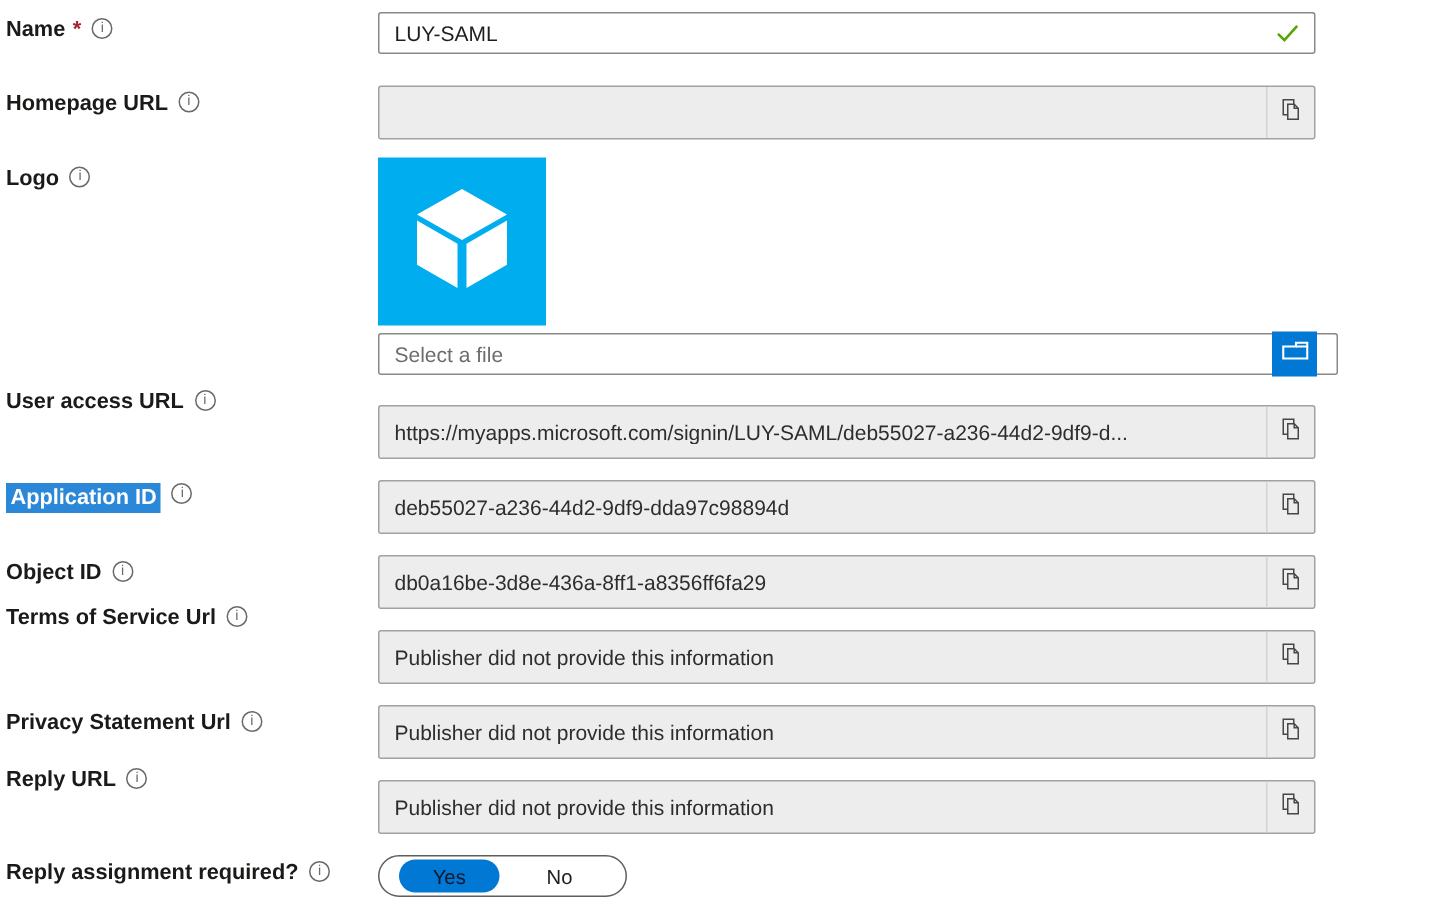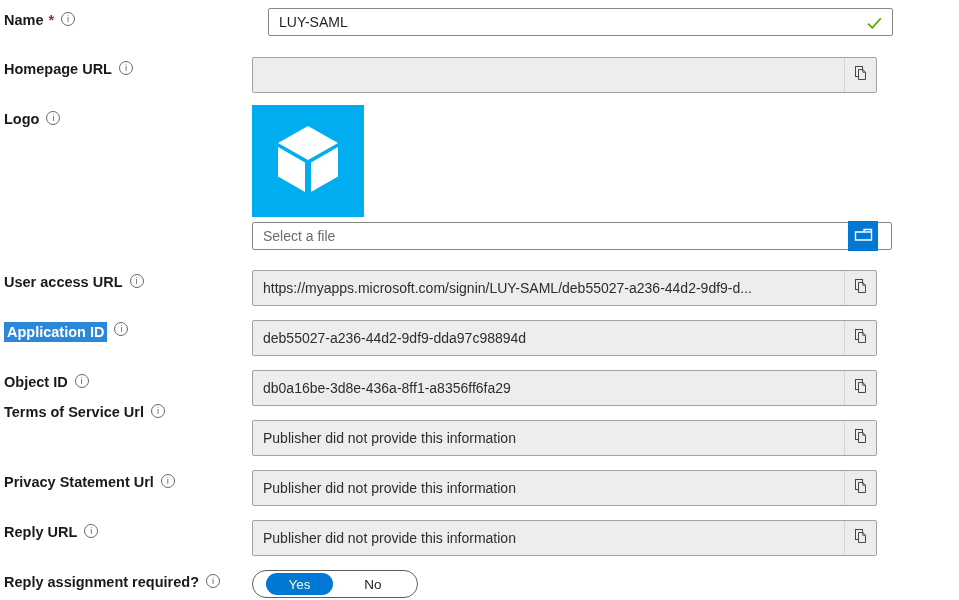--- a/index.html
+++ b/index.html
@@ -76,21 +76,20 @@
     flex: 0 0 auto;
   }
   .text-input {
     position: absolute;
     left: 252px;
     width: 625px;
     height: 28px;
     border: 1px solid #8a8886;
     border-radius: 2px;
     background: #ffffff;
-    margin-left: 16px;
   }
   .text-input input {
     width: 100%; height: 100%;
     border: none; outline: none;
     background: transparent;
     padding: 0 34px 0 10px;
     font-size: 14px;
     color: #201f1e;
     font-family: "Liberation Sans", sans-serif;
   }
@@ -153,21 +152,21 @@
     display: flex;
     align-items: center;
     justify-content: center;
     cursor: pointer;
   }
   .toggle-option.selected {
     margin-left: 13px;
     width: 67px; height: 22px;
     border-radius: 11px;
     background: #0078d4;
-    color: #fef9c3;
+    color: #0f172a;
   }
   .toggle-option.unselected {
     flex: 1;
     color: #201f1e;
     padding-right: 4px;
   }
 </style>
 </head>
 <body>
 
@@ -222,21 +221,21 @@
   </div>
   <div class="browse-button">
     <span>
       <svg width="19" height="17" viewBox="0 0 19 17">
           <path d="M1.5 14 V6 H10 V3.5 H17.5 V14 Z" fill="none" stroke="#ffffff" stroke-width="1.4"></path>
           <path d="M10 6 H17.5" fill="none" stroke="#ffffff" stroke-width="1.4"></path>
         </svg>
     </span>
   </div>
 
-  <div class="field-label" style="top:274px">
+  <div class="field-label" style="top:260px">
     <span>User access URL</span>
     <span class="info-icon"></span>
   </div>
   <div class="copy-field" style="top:270px">
     <div class="field-value">https://myapps.microsoft.com/signin/LUY-SAML/deb55027-a236-44d2-9df9-d...</div>
     <div class="copy-button">
       <span>
         <svg width="15" height="16" viewBox="0 0 15 16">
             <rect x="2.5" y="1.5" width="7" height="10" fill="none" stroke="#494745"></rect>
             <path d="M5.5 4.5 h4.3 l2.7 2.7 v7.3 h-7 z" fill="#ededed" stroke="#494745"></path>
@@ -307,21 +306,21 @@
       <span>
         <svg width="15" height="16" viewBox="0 0 15 16">
             <rect x="2.5" y="1.5" width="7" height="10" fill="none" stroke="#494745"></rect>
             <path d="M5.5 4.5 h4.3 l2.7 2.7 v7.3 h-7 z" fill="#ededed" stroke="#494745"></path>
             <path d="M9.8 4.5 v2.7 h2.7" fill="none" stroke="#494745"></path>
           </svg>
       </span>
     </div>
   </div>
 
-  <div class="field-label" style="top:524px">
+  <div class="field-label" style="top:512px">
     <span>Reply URL</span>
     <span class="info-icon"></span>
   </div>
   <div class="copy-field" style="top:520px">
     <div class="field-value">Publisher did not provide this information</div>
     <div class="copy-button">
       <span>
         <svg width="15" height="16" viewBox="0 0 15 16">
             <rect x="2.5" y="1.5" width="7" height="10" fill="none" stroke="#494745"></rect>
             <path d="M5.5 4.5 h4.3 l2.7 2.7 v7.3 h-7 z" fill="#ededed" stroke="#494745"></path>

